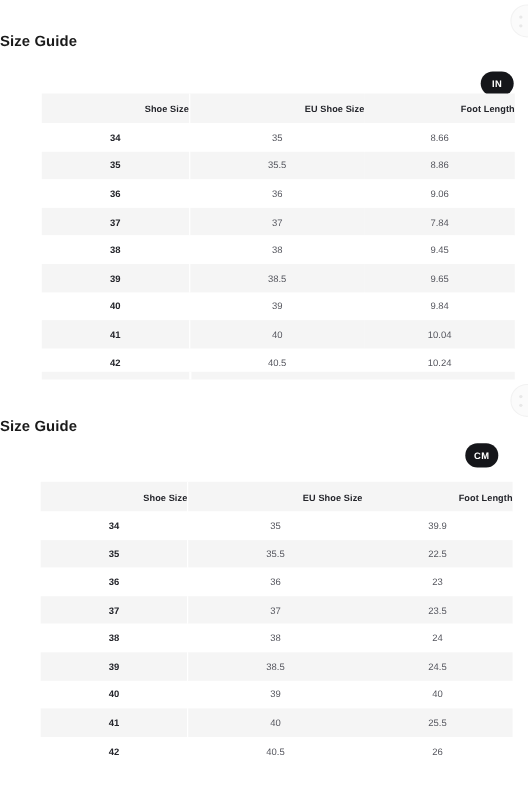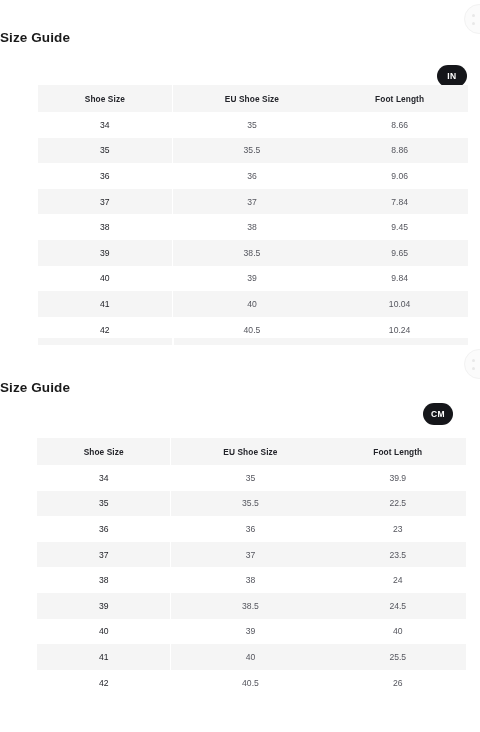--- a/index.html
+++ b/index.html
@@ -71,23 +71,24 @@
     font-weight: normal;
     vertical-align: middle;
   }
   .size-table th {
     height: 27px;
     background: #f5f5f5;
     color: #23242a;
     font-weight: bold;
     font-size: 8.3px;
     letter-spacing: .1px;
+    text-align: right;
   }
   .size-table td { height: 25.6px; color: #55565e; font-size: 8.6px; }
-  .size-table td.shoe { color: #23242a; font-weight: normal; }
+  .size-table td.shoe { color: #23242a; font-weight: bold; }
   .size-table tbody tr:nth-child(even) { background: #f5f5f5; }
   .size-table tbody tr:nth-child(odd)  { background: #ffffff; }
 
   
   .size-table col.divider-left  { width: 31.2%; }
   .size-table col.divider-mid   { width: 37.0%; }
   .size-table col.divider-right { width: 31.8%; }
   .size-table th:nth-child(2), .size-table td:nth-child(2) {
     border-left: 1.4px solid #ffffff;
   }

